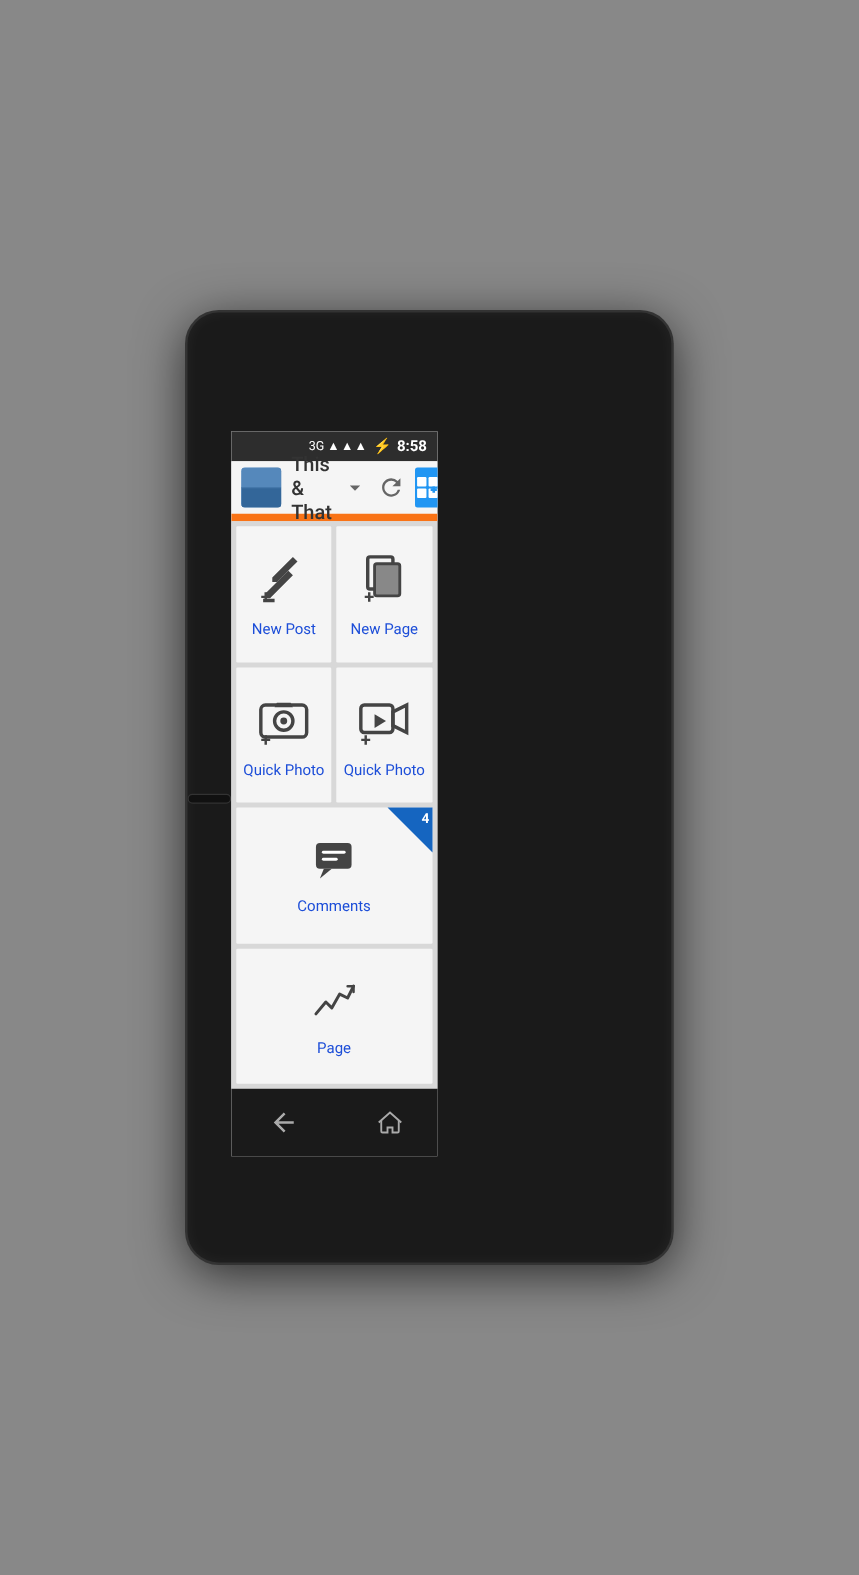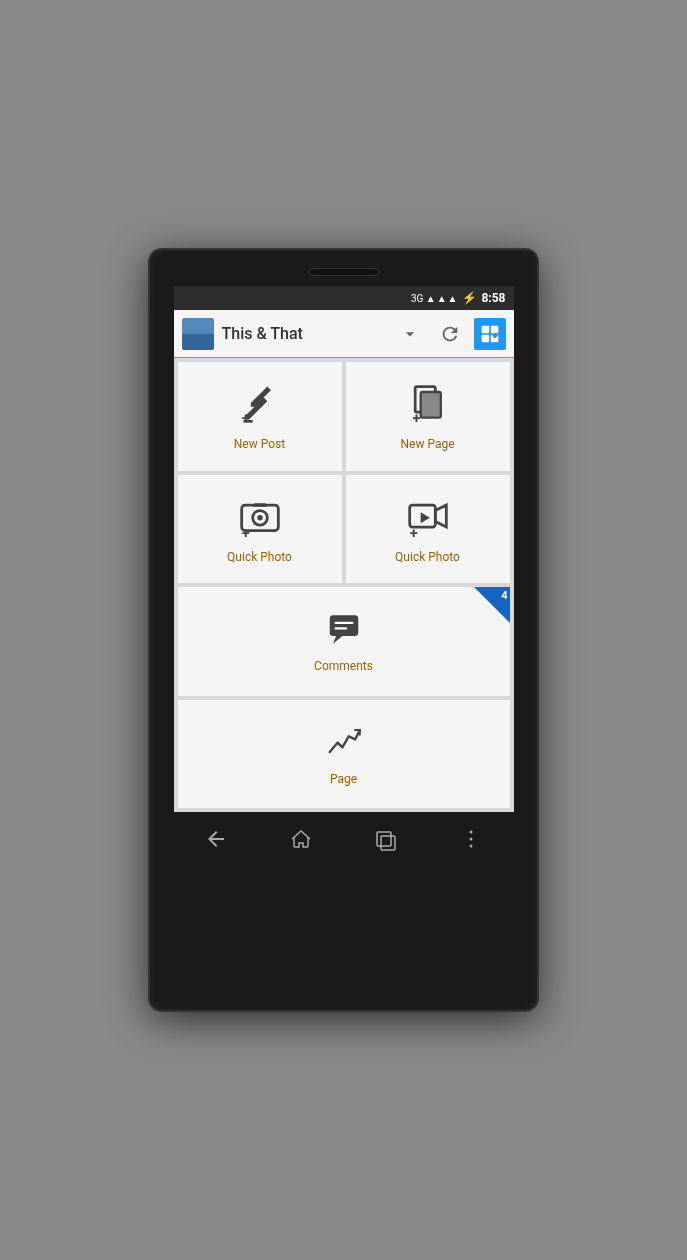--- a/index.html
+++ b/index.html
@@ -9,25 +9,25 @@
       justify-content: center;
       align-items: center;
       min-height: 100vh;
       font-family: 'Roboto', Arial, sans-serif;
     }
 
     .phone-outer {
       width: 387px;
       height: 760px;
       background: #1a1a1a;
-      border-radius: 12px;
+      border-radius: 25px;
       position: relative;
       box-shadow: 0 0 0 2px #333, 0 8px 40px rgba(0,0,0,0.7), inset 0 0 12px rgba(255,255,255,0.05);
       display: flex;
-      flex-direction: column;
+      flex-direction: row;
       align-items: center;
     }
 
     .phone-speaker {
       width: 70px;
       height: 8px;
       background: #111;
       border-radius: 4px;
       margin-top: 18px;
       border: 1px solid #333;
@@ -60,21 +60,21 @@
 
     .status-time {
       font-size: 12px;
       font-weight: bold;
       color: white;
     }
 
     
     .action-bar {
       background: #f5f5f5;
-      border-bottom: 1px solid #f97316;
+      border-bottom: 6px solid #f97316;
       height: 48px;
       display: flex;
       align-items: center;
       padding: 0 8px;
       gap: 8px;
       flex-shrink: 0;
     }
 
     .site-icon {
       width: 32px;
@@ -142,21 +142,21 @@
 
     .grid-cell-icon {
       font-size: 36px;
       color: #444;
       margin-bottom: 6px;
       line-height: 1;
     }
 
     .grid-cell-label {
       font-size: 12px;
-      color: #a16207;
+      color: #1d4ed8;
       text-align: center;
       font-weight: 400;
     }
 
     .badge-corner {
       position: absolute;
       top: 0;
       right: 0;
       width: 0;
       height: 0;

